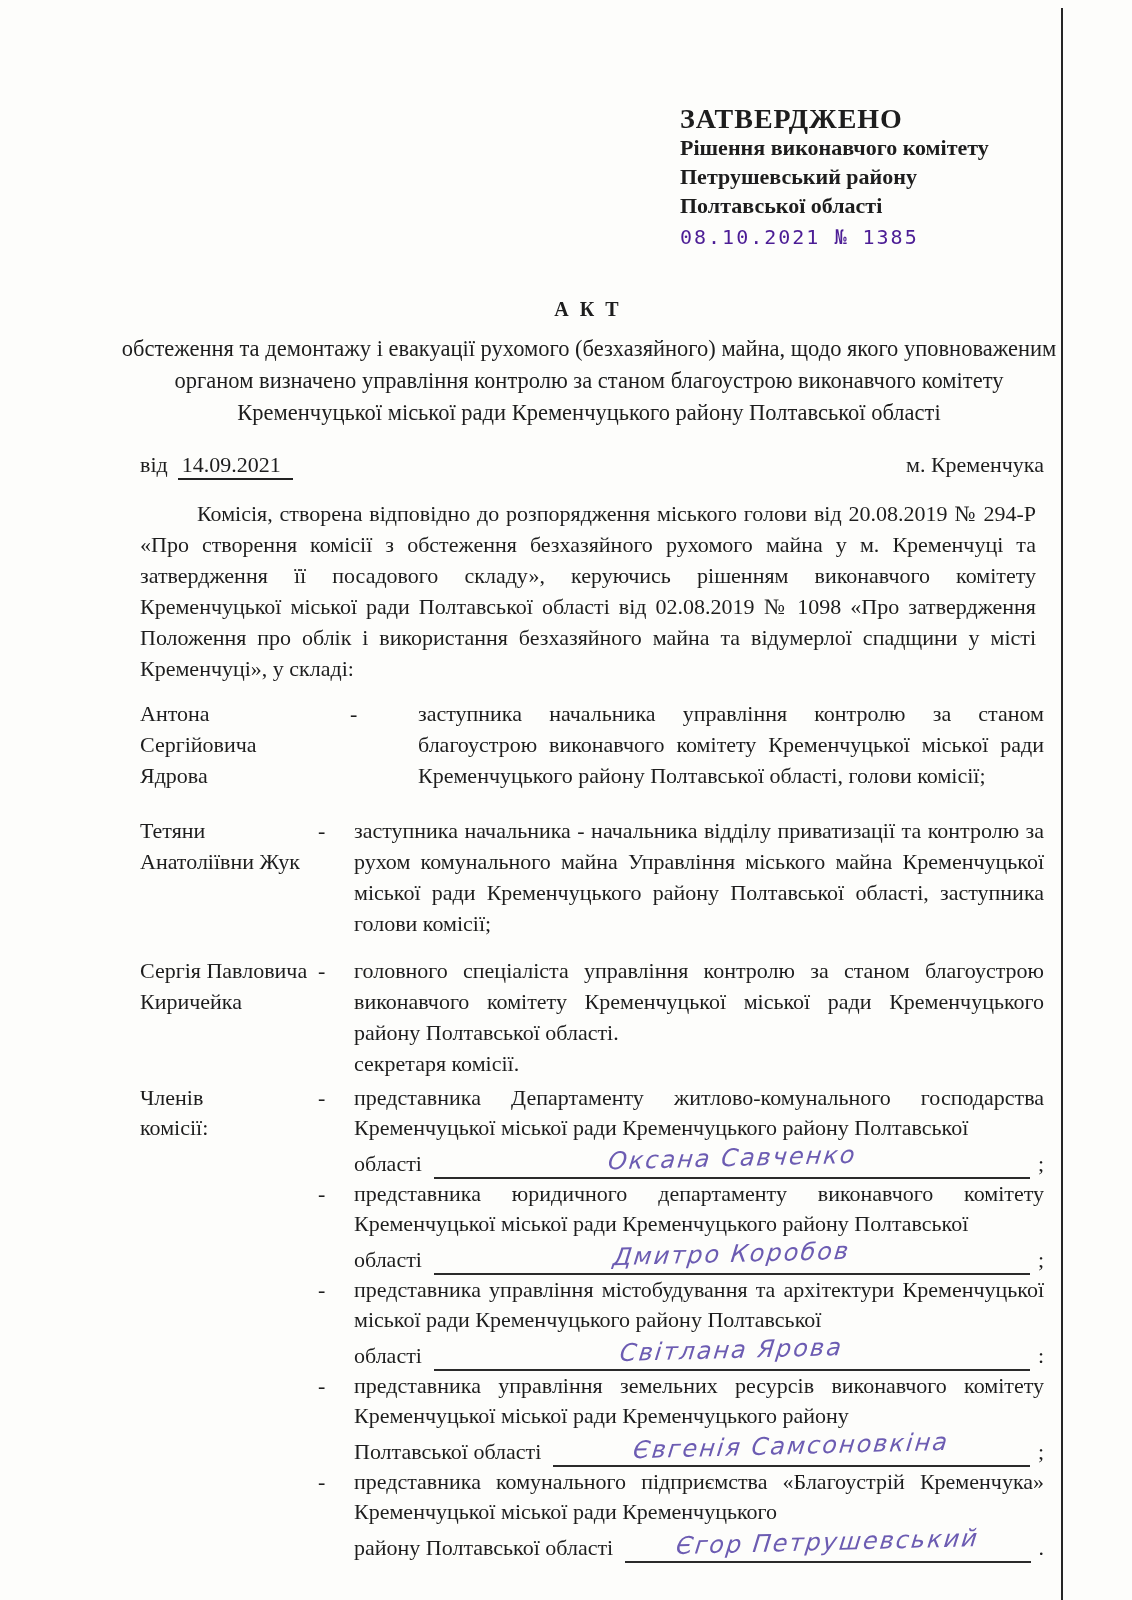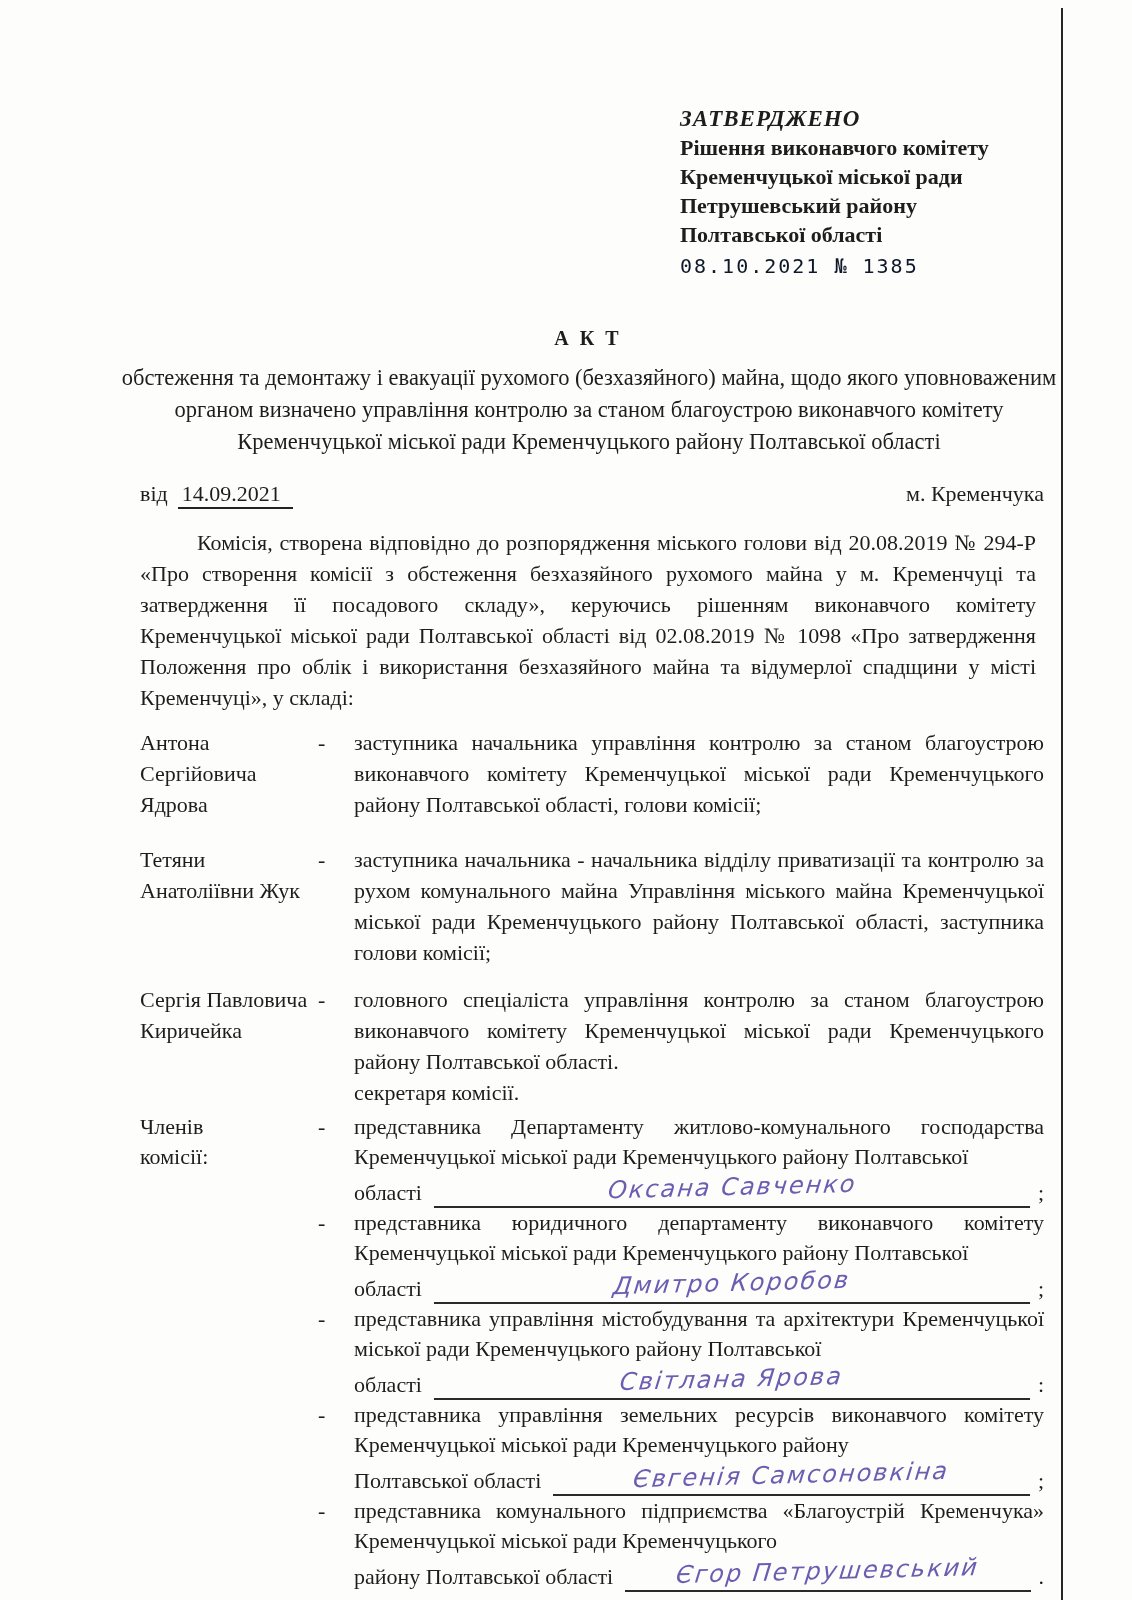--- a/index.html
+++ b/index.html
@@ -15,24 +15,24 @@
   }
   .scan-line {
     position:absolute; left:1061px; top:8px; bottom:0; width:2px;
     background:#262626; z-index:5;
   }
   
   .approved {
     width:370px; margin-left:540px; padding-top:104px;
     font-weight:bold; font-size:22px; line-height:29px;
   }
-  .appr-heading { font-size:23px; letter-spacing:1px;font-style:italic; }
+  .appr-heading { font-size:28px; letter-spacing:1px; }
   .stamp {
     font-family:"DejaVu Sans Mono", monospace;
-    font-weight:normal; color:#0f172a;
+    font-weight:normal; color:#4c1d95;
     font-size:20px; letter-spacing:2px; margin-top:3px;
   }
   
   .doc-title {
     text-align:center; font-weight:bold; font-size:20px;
     letter-spacing:11px; margin-top:46px;
   }
   .doc-subtitle {
     text-align:center; font-weight:normal;
     font-size:22.5px; line-height:32px;
@@ -47,21 +47,21 @@
   
   .intro {
     text-align:justify; text-indent:57px;
     font-size:22px; line-height:31px; margin:18px 8px 0 0;
   }
   
   .officer {
     display:grid; grid-template-columns:178px 36px 1fr;
     font-size:22px; line-height:31px;
   }
-  .o1 { margin-top:14px; }
+  .o1 { margin-top:14px;gap:32px; }
   .o2 { margin-top:24px; }
   .o3 { margin-top:16px; }
   .officer .role, .m-text { text-align:justify; }
   .m-dash { text-align:left; }
   
   .members {
     display:grid; grid-template-columns:178px 1fr;
     font-size:22px; line-height:30px; margin-top:4px;
   }
   .members-label { max-width:110px; }
@@ -85,21 +85,20 @@
 </style>
 </head>
 <body>
 
 <div class="page">
   <div class="scan-line"></div>
 
   <div class="approved">
     <div class="appr-heading">ЗАТВЕРДЖЕНО</div>
     <div>Рішення виконавчого комітету</div>
-    <div>Кременчуцької міської ради</div>
     <div>Петрушевський району</div>
     <div>Полтавської області</div>
     <div class="stamp">08.10.2021  № 1385</div>
   </div>
 
   <div class="doc-title">АКТ</div>
   <div class="doc-subtitle">обстеження та демонтажу і евакуації рухомого (безхазяйного) майна, щодо якого уповноваженим органом визначено управління контролю за станом благоустрою виконавчого комітету Кременчуцької міської ради Кременчуцького району Полтавської області</div>
 
   <div class="date-row">
     <div>

